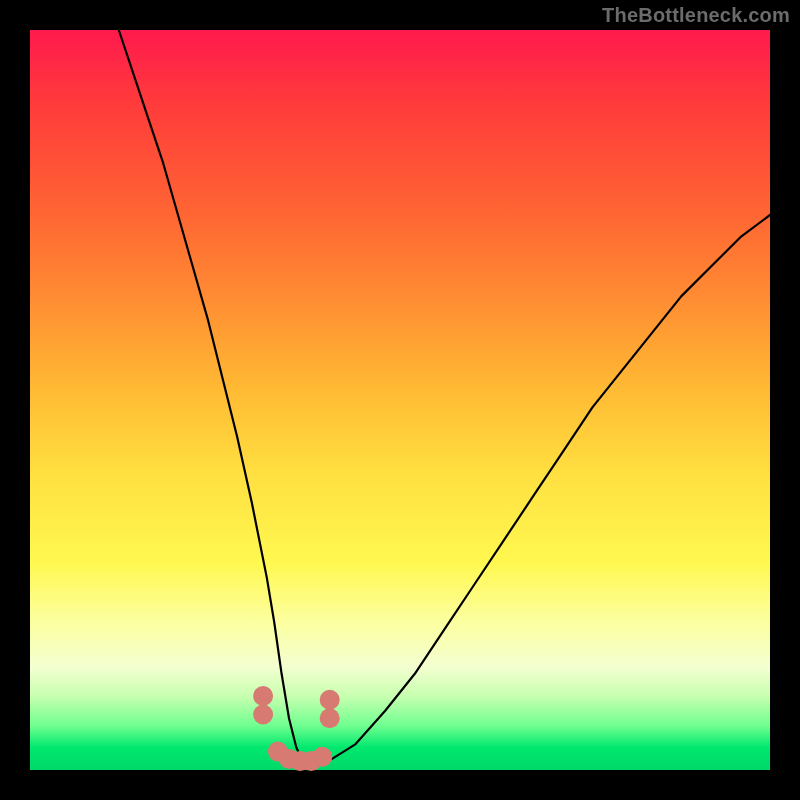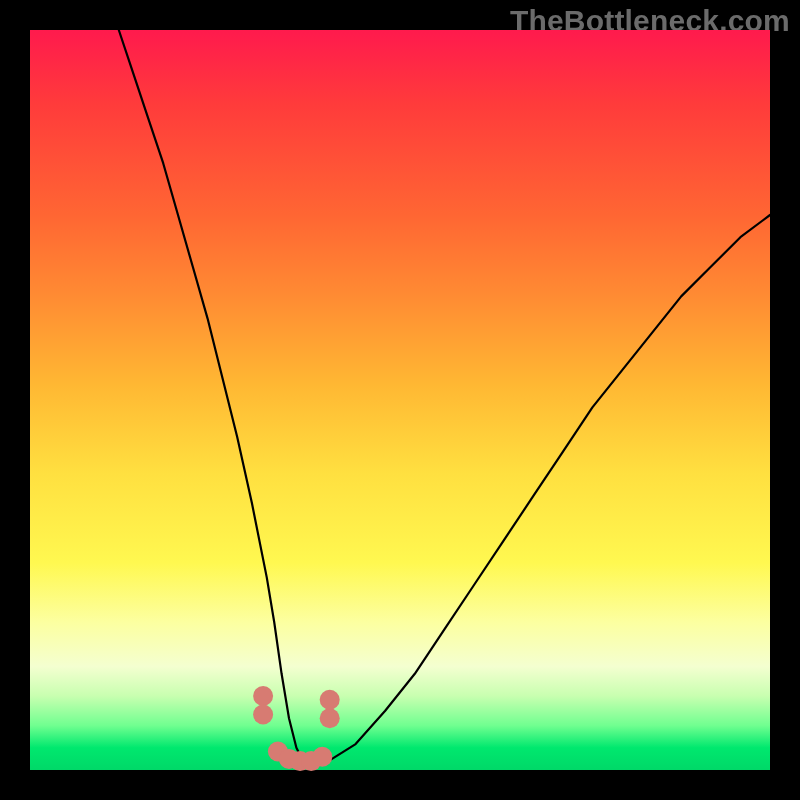--- a/index.html
+++ b/index.html
@@ -30,21 +30,21 @@
       #70ff90 94%,
       #00e86e 97%,
       #00d868 100%
     );
   }
   .watermark {
     position: absolute;
     top: 4px;
     right: 10px;
     font-family: Arial, Helvetica, sans-serif;
-    font-size: 30px;
+    font-size: 20px;
     font-weight: 600;
     color: #6b6b6b;
     letter-spacing: 0.2px;
     user-select: none;
   }
   svg.curve {
     position: absolute;
     left: 0; top: 0;
     width: 740px; height: 740px;
     overflow: visible;

